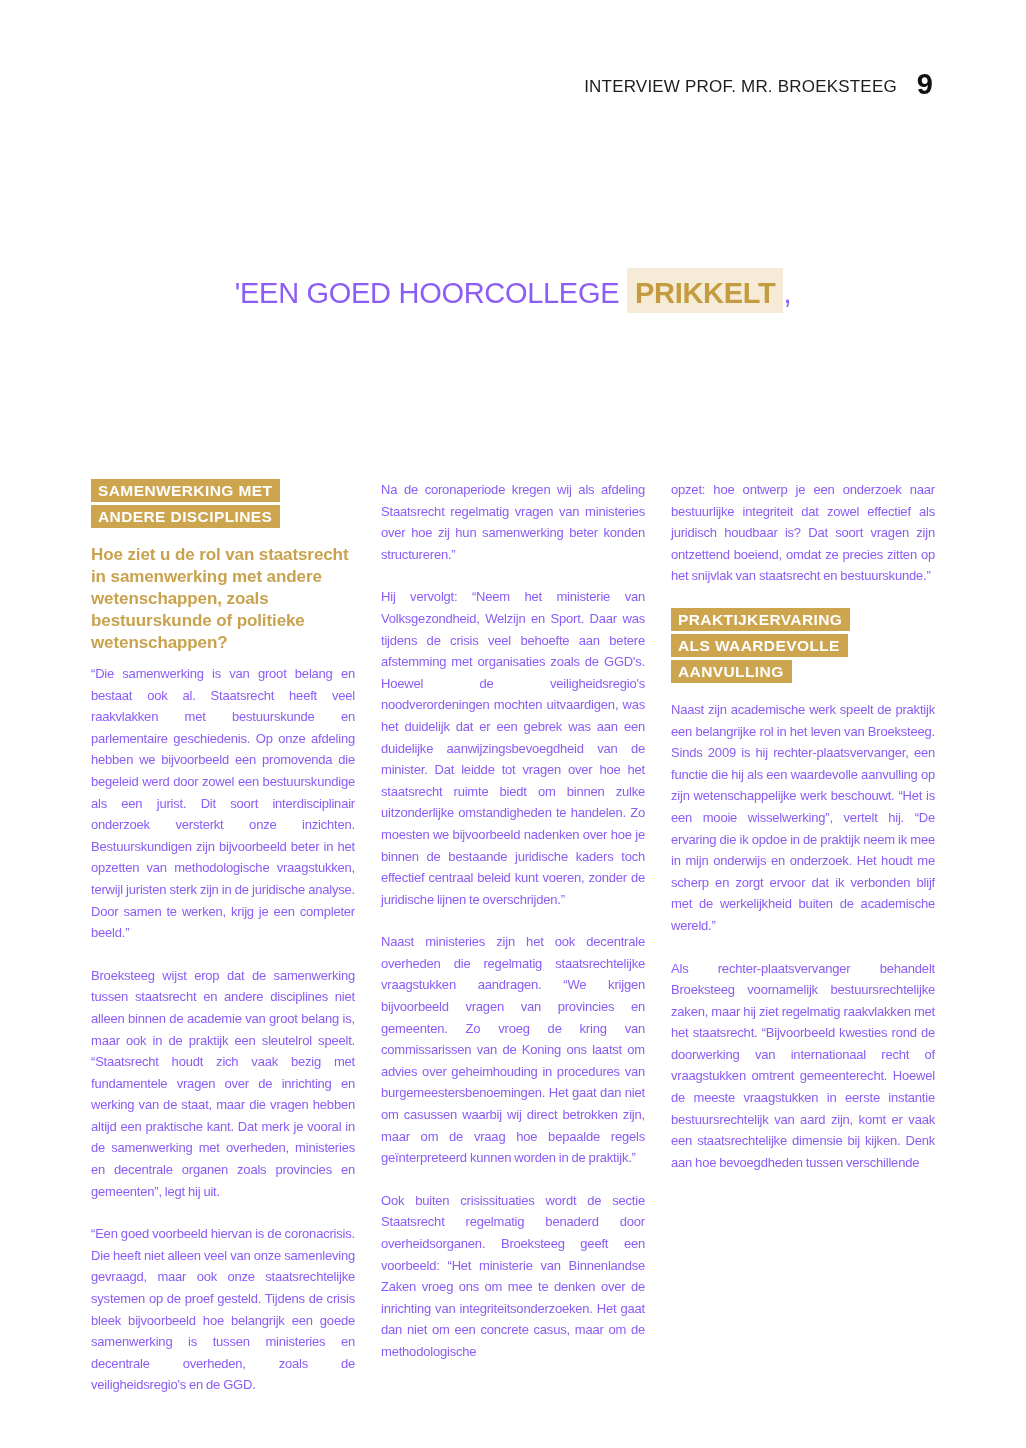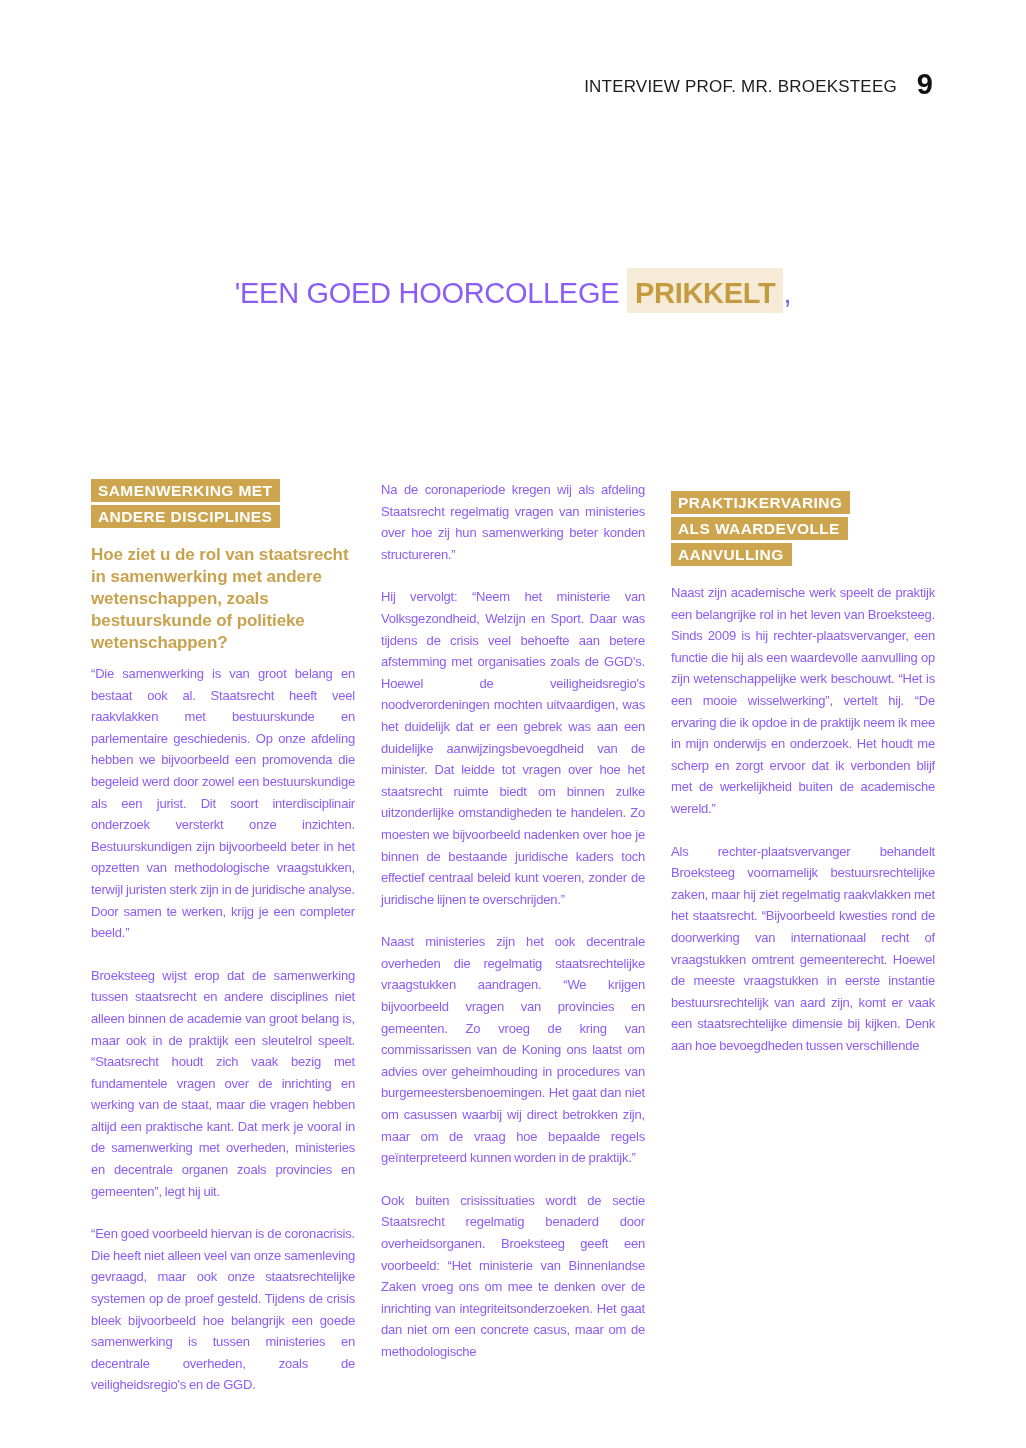--- a/index.html
+++ b/index.html
@@ -162,20 +162,21 @@
     </div>
 
     <div class="col">
       <p class="body-par">Na de coronaperiode kregen wij als afdeling Staatsrecht regelmatig vragen van ministeries over hoe zij hun samenwerking beter konden structureren.”</p>
       <p class="body-par">Hij vervolgt: “Neem het ministerie van Volksgezondheid, Welzijn en Sport. Daar was tijdens de crisis veel behoefte aan betere afstemming met organisaties zoals de GGD's. Hoewel de veiligheidsregio's noodverordeningen mochten uitvaardigen, was het duidelijk dat er een gebrek was aan een duidelijke aanwijzingsbevoegdheid van de minister. Dat leidde tot vragen over hoe het staatsrecht ruimte biedt om binnen zulke uitzonderlijke omstandigheden te handelen. Zo moesten we bijvoorbeeld nadenken over hoe je binnen de bestaande juridische kaders toch effectief centraal beleid kunt voeren, zonder de juridische lijnen te overschrijden.”</p>
       <p class="body-par">Naast ministeries zijn het ook decentrale overheden die regelmatig staatsrechtelijke vraagstukken aandragen. “We krijgen bijvoorbeeld vragen van provincies en gemeenten. Zo vroeg de kring van commissarissen van de Koning ons laatst om advies over geheimhouding in procedures van burgemeestersbenoemingen. Het gaat dan niet om casussen waarbij wij direct betrokken zijn, maar om de vraag hoe bepaalde regels geïnterpreteerd kunnen worden in de praktijk.”</p>
       <p class="body-par">Ook buiten crisissituaties wordt de sectie Staatsrecht regelmatig benaderd door overheidsorganen. Broeksteeg geeft een voorbeeld: “Het ministerie van Binnenlandse Zaken vroeg ons om mee te denken over de inrichting van integriteitsonderzoeken. Het gaat dan niet om een concrete casus, maar om de methodologische</p>
     </div>
 
     <div class="col">
+      <p class="body-par">opzet: hoe ontwerp je een onderzoek naar bestuurlijke integriteit dat zowel effectief als juridisch houdbaar is? Dat soort vragen zijn ontzettend boeiend, omdat ze precies zitten op het snijvlak van staatsrecht en bestuurskunde.”</p>
       <h2 class="chip-heading mt-block">
         <span class="chip">PRAKTIJKERVARING</span>
         <span class="chip">ALS WAARDEVOLLE</span>
         <span class="chip">AANVULLING</span>
       </h2>
       <p class="body-par">Naast zijn academische werk speelt de praktijk een belangrijke rol in het leven van Broeksteeg. Sinds 2009 is hij rechter-plaatsvervanger, een functie die hij als een waardevolle aanvulling op zijn wetenschappelijke werk beschouwt. “Het is een mooie wisselwerking”, vertelt hij. “De ervaring die ik opdoe in de praktijk neem ik mee in mijn onderwijs en onderzoek. Het houdt me scherp en zorgt ervoor dat ik verbonden blijf met de werkelijkheid buiten de academische wereld.”</p>
       <p class="body-par">Als rechter-plaatsvervanger behandelt Broeksteeg voornamelijk bestuursrechtelijke zaken, maar hij ziet regelmatig raakvlakken met het staatsrecht. “Bijvoorbeeld kwesties rond de doorwerking van internationaal recht of vraagstukken omtrent gemeenterecht. Hoewel de meeste vraagstukken in eerste instantie bestuursrechtelijk van aard zijn, komt er vaak een staatsrechtelijke dimensie bij kijken. Denk aan hoe bevoegdheden tussen verschillende</p>
     </div>
 
   </div>

